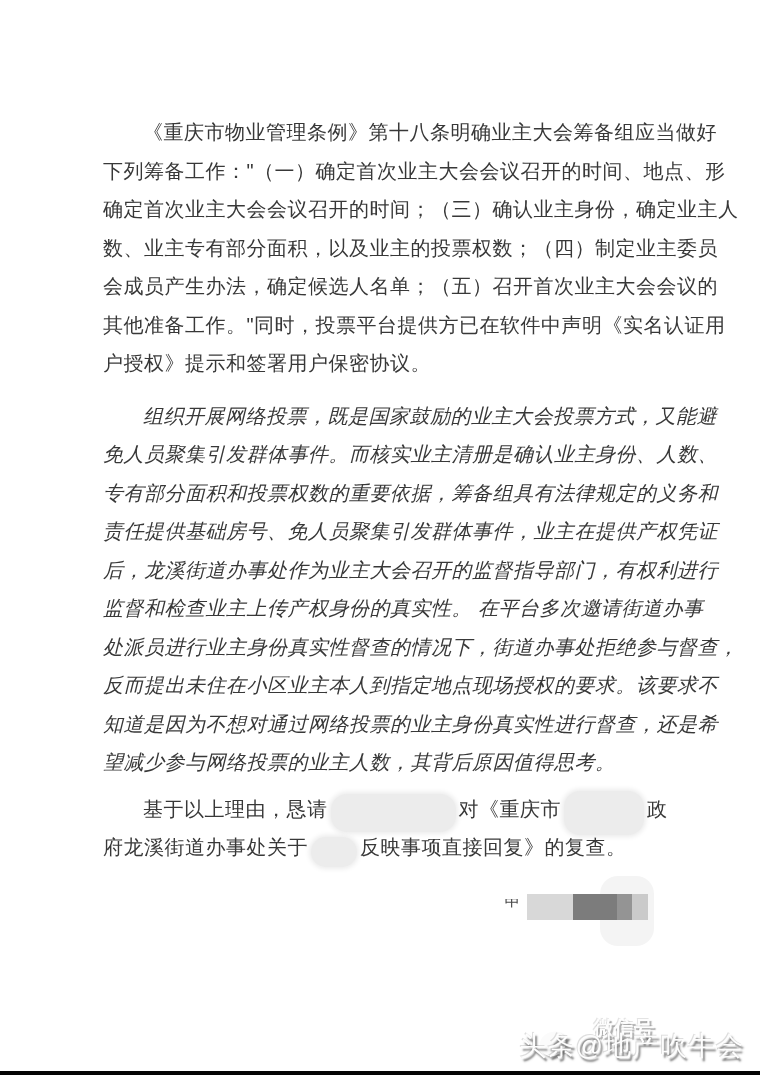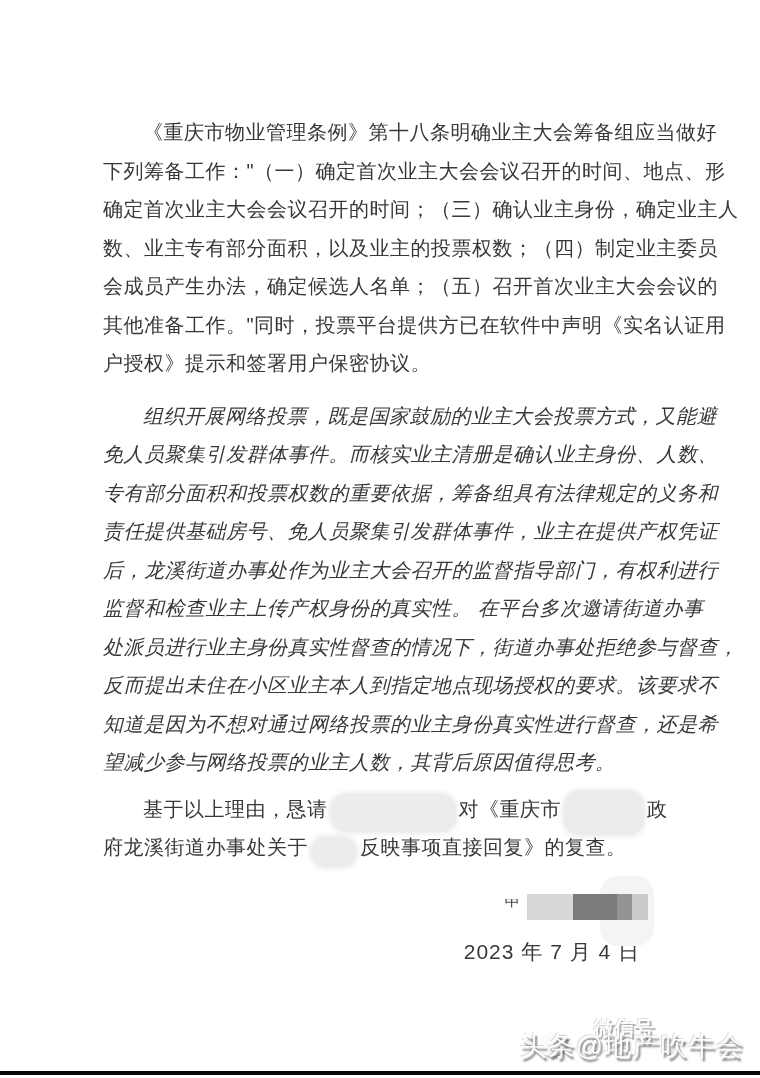--- a/index.html
+++ b/index.html
@@ -109,21 +109,20 @@
       </div>
       <div class="signature-row">
         <span class="sig-partial">申</span>
         <span class="sig-pix-holder">
           <span class="pix" style="width: 46px; height: 26px; background: rgb(216, 216, 216);"></span>
           <span class="pix" style="width: 44px; height: 26px; background: rgb(124, 124, 124);"></span>
           <span class="pix" style="width: 15px; height: 26px; background: rgb(148, 148, 148);"></span>
           <span class="pix" style="width: 16px; height: 26px; background: rgb(202, 202, 202);"></span>
         </span>
       </div>
-      <div class="date-row">2023 年 7 月 4 日</div>
     </div>
 
   <div class="watermark">
     <span class="wm-logo"></span>
     <span class="wm-ghost">微信号</span>
     <span class="wm-main">头条@地产吹牛会</span>
   </div>
 
   <div class="bottom-bar"></div>
 </div>

